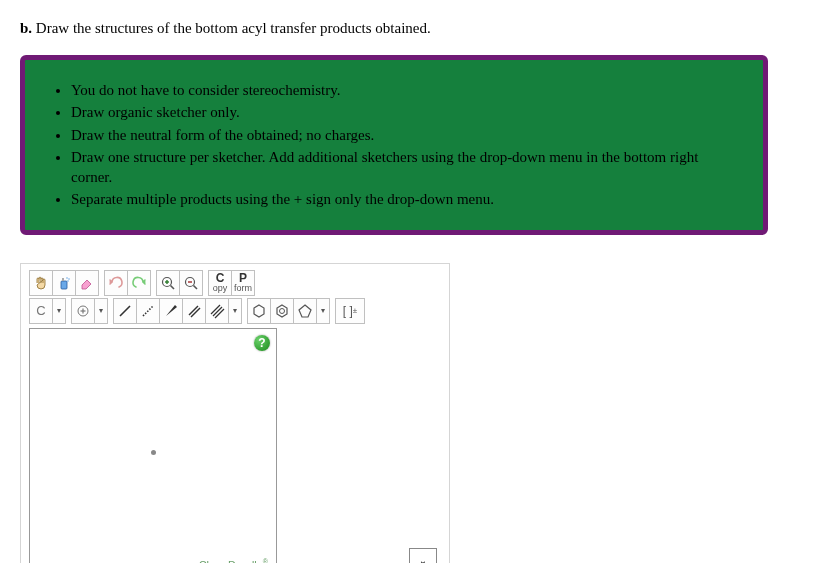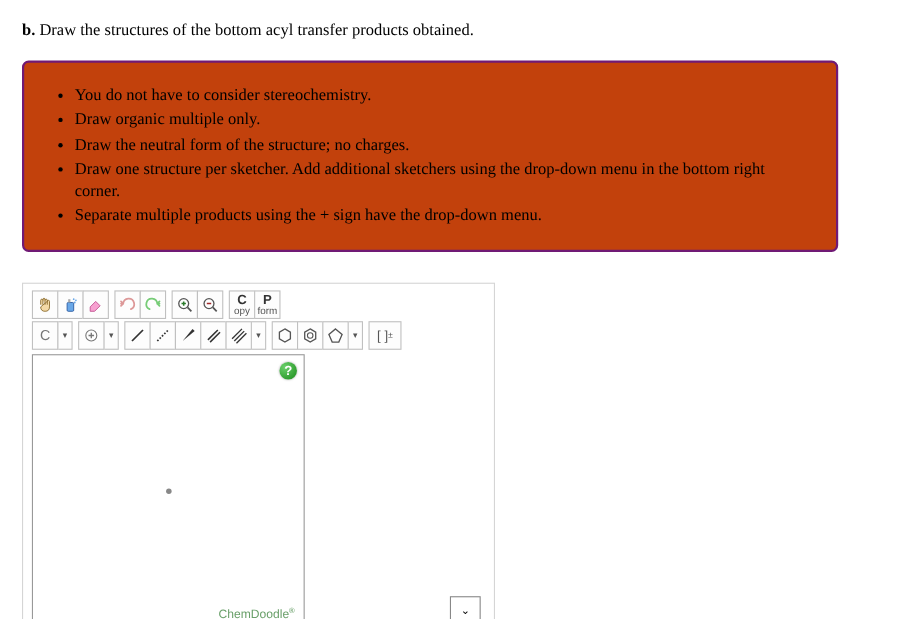--- a/index.html
+++ b/index.html
@@ -10,22 +10,22 @@
     color: #000;
     background: #fff;
   }
   .question-prompt {
     margin-bottom: 18px;
   }
   .question-prompt .part-letter {
     font-weight: bold;
   }
   .info-box {
-    border: 2px solid #701a75;
-    background: #c2410c;
+    border: 5px solid #701a75;
+    background: #15803d;
     border-radius: 6px;
     padding: 18px 24px 18px 14px;
     width: 700px;
     margin-bottom: 28px;
   }
   .info-box ul {
     margin: 0;
     padding-left: 32px;
   }
   .info-box li {
@@ -145,24 +145,24 @@
 <body>
 
 <div class="question-prompt">
   <span class="part-letter">b.</span>
   <span>Draw the structures of the bottom acyl transfer products obtained.</span>
 </div>
 
 <div class="info-box">
   <ul>
     <li>You do not have to consider stereochemistry.</li>
-    <li>Draw organic multiple only.</li>
-    <li>Draw the neutral form of the structure; no charges.</li>
+    <li>Draw organic sketcher only.</li>
+    <li>Draw the neutral form of the obtained; no charges.</li>
     <li>Draw one structure per sketcher. Add additional sketchers using the drop-down menu in the bottom right corner.</li>
-    <li>Separate multiple products using the + sign have the drop-down menu.</li>
+    <li>Separate multiple products using the + sign only the drop-down menu.</li>
   </ul>
 </div>
 
 <div class="sketcher-outer">
 
   <div class="toolbar-row">
     <div class="tb-btn">
       <svg width="16" height="16" viewBox="0 0 16 16">
         <path d="M4 8 L4 4 Q4 3 5 3 Q6 3 6 4 L6 8 M6 4 Q6 2 7 2 Q8 2 8 4 L8 8 M8 4 Q8 3 9 3 Q10 3 10 4 L10 8 M10 5 Q10 4 11 4 Q12 4 12 5 L12 10 Q12 14 8 14 Q4 14 4 10 Z" fill="#f4d9a6" stroke="#8a6a2a" stroke-width="0.8"></path>
       </svg>

